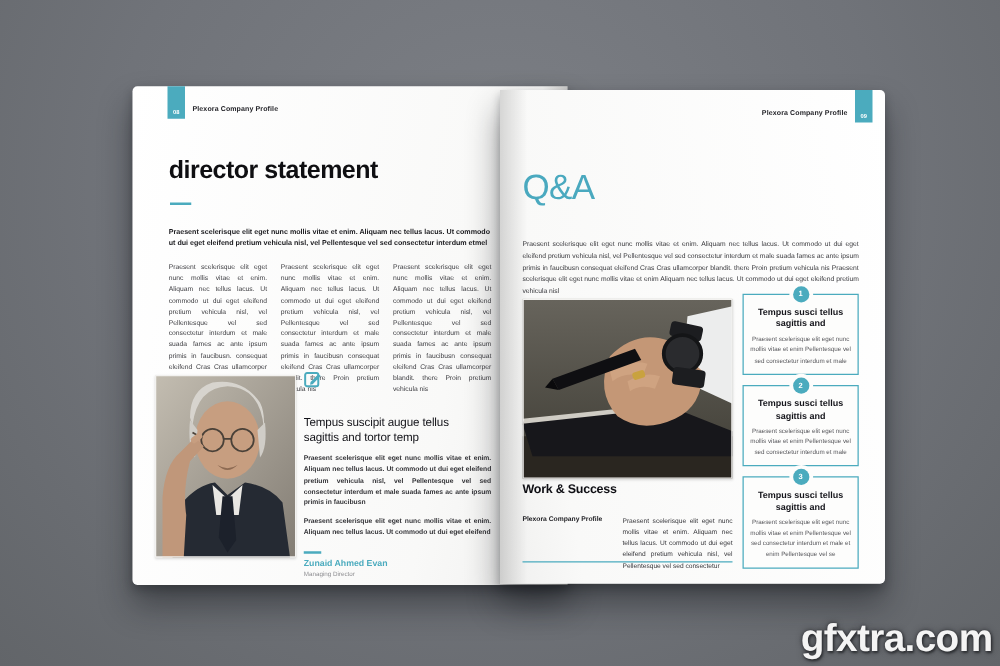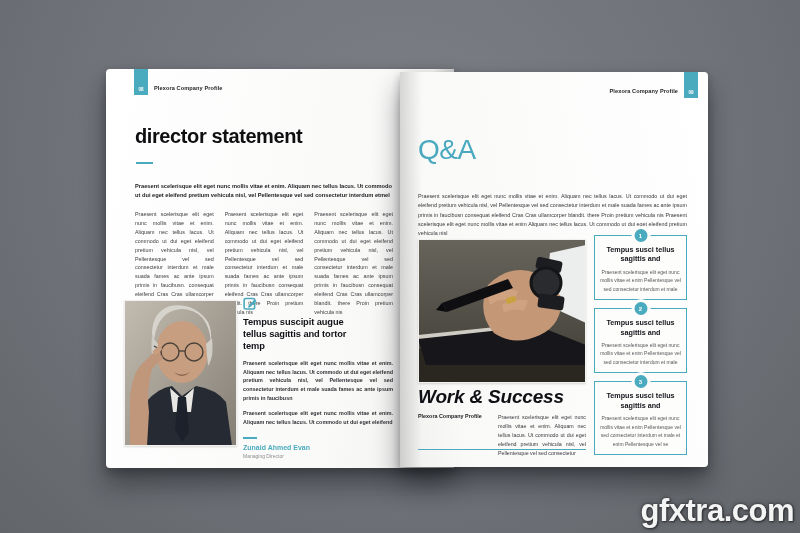--- a/index.html
+++ b/index.html
@@ -61,22 +61,22 @@
     display:flex;gap:11px;
   }
   .lp-col{flex:1;font-size:5.4px;line-height:1.65;color:#3d3d41;text-align:justify;}
   .lp-photo{
     position:absolute;left:18px;top:231px;width:113px;height:146px;
     box-shadow:0 1px 2px rgba(0,0,0,.15);
   }
   .lp-feature{position:absolute;left:137px;top:227px;width:150px;}
   .feature-icon{display:block;width:15px;height:15px;}
   .feature-heading{
-    margin-top:6px;width:124px;
-    font-size:9.3px;line-height:1.28;font-weight:700;color:#121218;letter-spacing:-.1px;
+    margin-top:22px;width:124px;
+    font-size:9.3px;line-height:1.28;font-weight:400;color:#121218;letter-spacing:-.1px;
   }
   .feature-para{margin-top:6px;width:150px;font-size:5.4px;line-height:1.65;color:#333337;text-align:justify;font-weight:bold;}
   .sig-dash{margin-top:10px;width:14px;height:1.6px;background:#4babbe;}
   .author-name{margin-top:5px;font-size:7px;font-weight:bold;color:#4babbe;}
   .author-role{margin-top:2px;font-size:5px;color:#8e8e92;}
   
   .rp-title{
     position:absolute;left:18px;top:62px;
     font-size:28px;font-weight:400;letter-spacing:-.5px;color:#4aa9bf;
   }
@@ -97,21 +97,21 @@
     position:absolute;top:-7px;left:50%;transform:translateX(-50%);
     width:13px;height:13px;border-radius:50%;background:#4babbe;
     color:#fff;font-size:6px;font-weight:bold;
     display:flex;align-items:center;justify-content:center;
     box-shadow:0 0 0 3px #fdfdfc;
   }
   .qa-heading{font-size:7.2px;line-height:1.3;font-weight:800;color:#14141a;text-align:center;}
   .qa-body{margin-top:4px;font-size:5px;line-height:1.7;color:#57575b;text-align:center;}
   .work-heading{
     position:absolute;left:18px;top:314px;
-    font-size:19px;font-weight:800;letter-spacing:-.2px;color:#0f0f14;font-style:italic;
+    font-size:10px;font-weight:800;letter-spacing:-.2px;color:#0f0f14;
   }
   .work-row{position:absolute;left:18px;top:341px;width:168px;display:flex;}
   .work-label{width:80px;font-size:5.4px;font-weight:bold;color:#1c1c20;}
   .work-body{width:88px;font-size:5.3px;line-height:1.7;color:#38383c;text-align:justify;}
   .work-divider{position:absolute;left:18px;top:377px;width:168px;height:1px;background:#4babbe;}
   
   .watermark{
     position:absolute;right:6px;bottom:4px;
     font-size:31px;font-weight:bold;color:#f4f4f4;letter-spacing:-.5px;
     text-shadow:0 0 2px rgba(45,47,51,.9),0 0 5px rgba(45,47,51,.7),1px 1px 2px rgba(35,37,40,.8);

